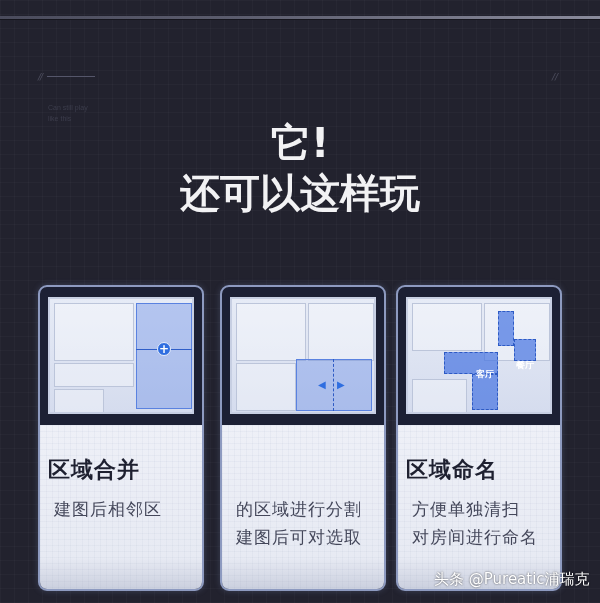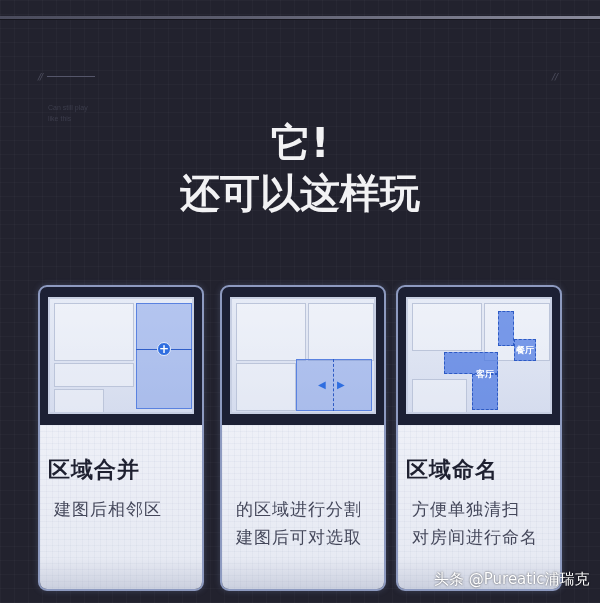--- a/index.html
+++ b/index.html
@@ -139,21 +139,21 @@
   </div>
 </div>
 
 <div class="card" style="left:396px;">
   <div class="map">
     <div class="room" style="left:4px;top:4px;width:70px;height:48px;"></div>
     <div class="room" style="left:76px;top:4px;width:66px;height:58px;"></div>
     <div class="room" style="left:4px;top:80px;width:55px;height:34px;"></div>
     <div class="hl-dash" style="left:90px;top:12px;width:16px;height:35px;"></div>
     <div class="hl-dash" style="left:106px;top:40px;width:22px;height:22px;"></div>
-    <div class="room-label" style="left:108px;top:45px;text-align:center;">餐厅</div>
+    <div class="room-label" style="left:108px;top:60px;text-align:center;">餐厅</div>
     <div class="hl-dash" style="left:36px;top:53px;width:54px;height:22px;"></div>
     <div class="hl-dash" style="left:64px;top:75px;width:26px;height:36px;"></div>
     <div class="room-label" style="left:68px;top:69px;">客厅</div>
   </div>
   <div class="bottom">
     <div class="card-title">区域命名</div>
     <div class="card-desc">
       <div>方便单独清扫</div>
       <div>对房间进行命名</div>
     </div>

